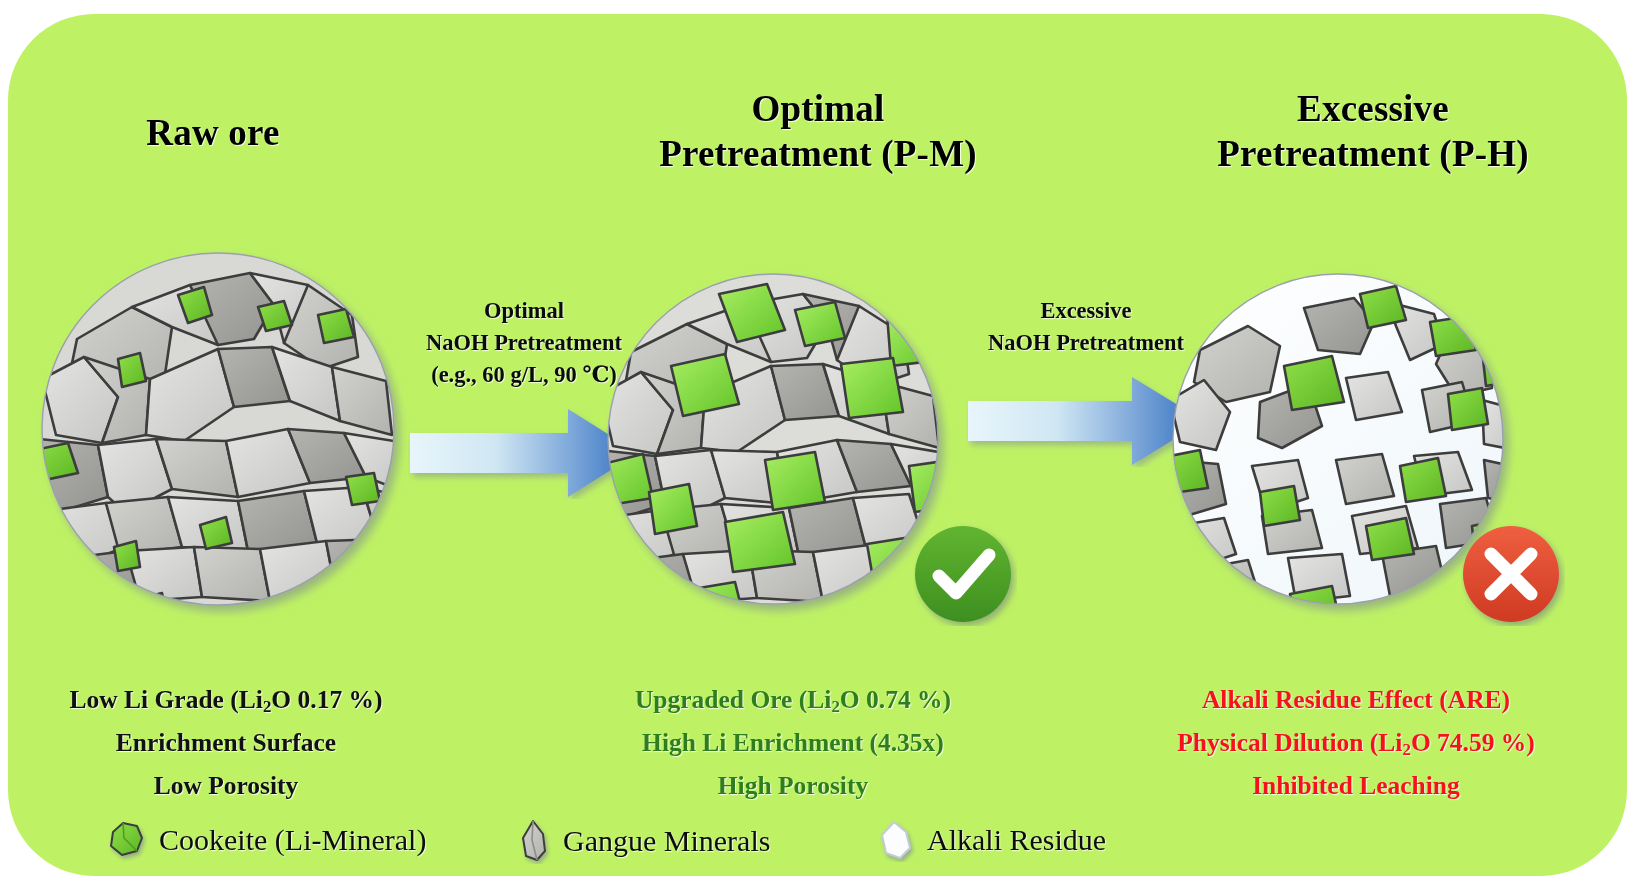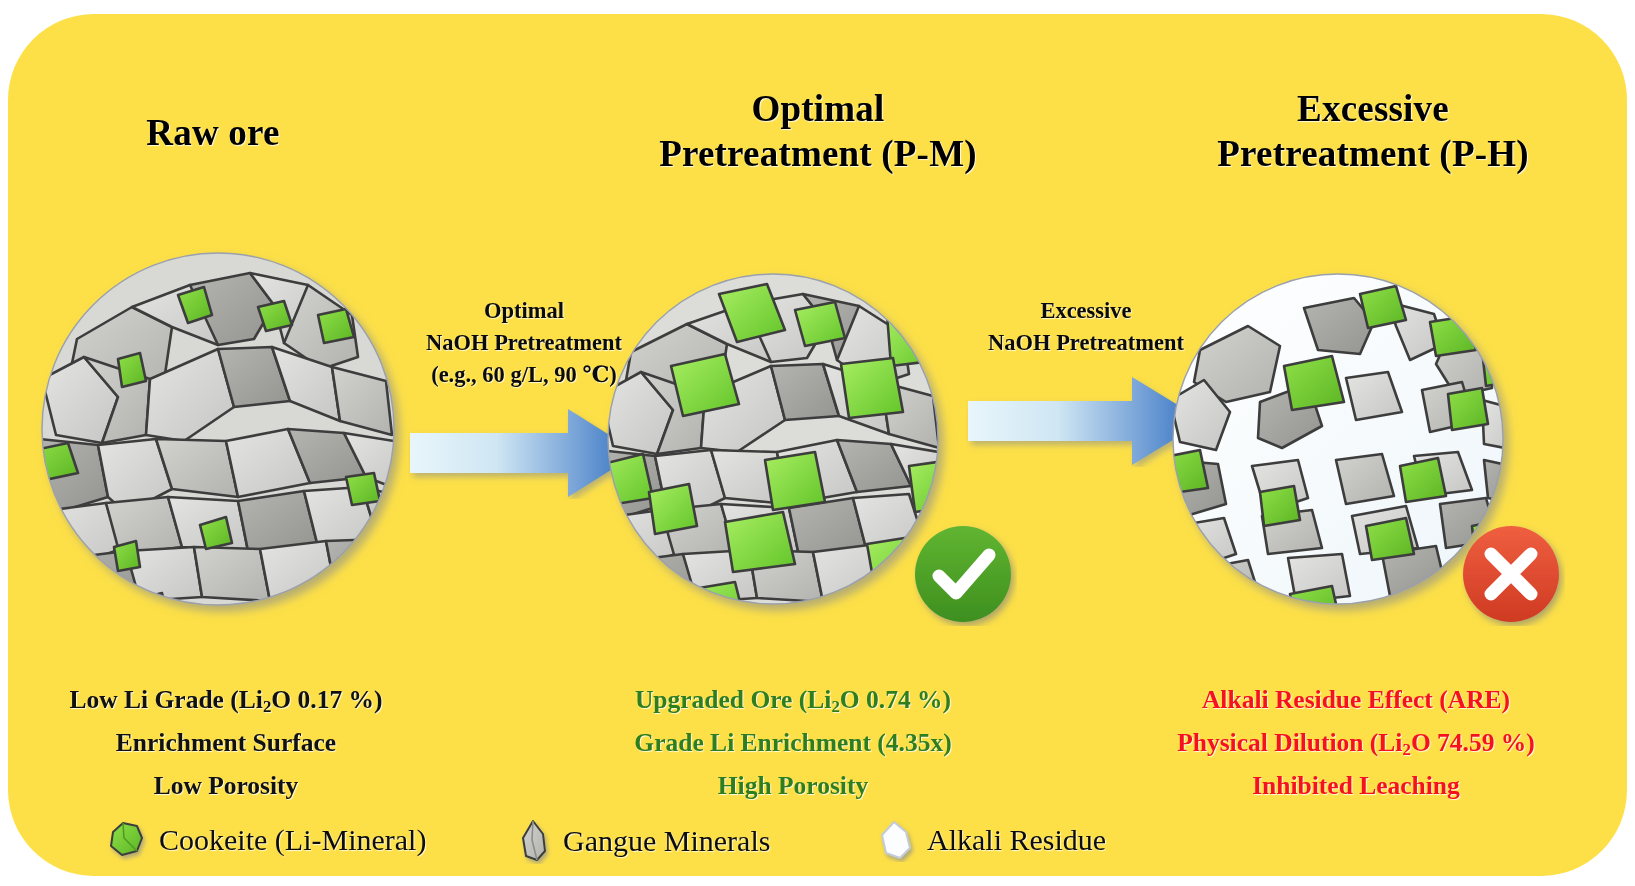--- a/index.html
+++ b/index.html
@@ -2,21 +2,21 @@
 <html><head>
 <meta charset="utf-8">
 <title>NaOH Pretreatment Graphical Abstract</title>
 <style>
   html,body{margin:0;padding:0;background:#ffffff;}
   body{width:1635px;height:886px;overflow:hidden;
        font-family:"Liberation Serif","DejaVu Serif",serif;}
 
   #panel{
     position:absolute; left:8px; top:14px; width:1619px; height:862px;
-    background:#fde047; border-radius:86px;
+    background:#bef264; border-radius:86px;
   }
 
   
   .col-title{
     position:absolute; text-align:center; font-weight:bold; color:#000;
     line-height:1.22; letter-spacing:.2px;
     text-shadow:1px 1px 1px rgba(255,255,255,.85);
   }
   #title-raw{ left:40px; top:96px; width:330px; font-size:37px;}
   #title-opt{ left:600px; top:72px; width:420px; font-size:37px;}
@@ -340,21 +340,21 @@
       <span>Low Li Grade (Li</span><sub>2</sub><span>O 0.17 %)</span>
     </div>
     <div>Enrichment Surface</div>
     <div>Low Porosity</div>
   </div>
 
   <div class="caption" id="cap2">
     <div>
       <span>Upgraded Ore (Li</span><sub>2</sub><span>O 0.74 %)</span>
     </div>
-    <div>Grade Li Enrichment (4.35x)</div>
+    <div>High Li Enrichment (4.35x)</div>
     <div>High Porosity</div>
   </div>
 
   <div class="caption" id="cap3">
     <div>Alkali Residue Effect (ARE)</div>
     <div>
       <span>Physical Dilution (Li</span><sub>2</sub><span>O 74.59 %)</span>
     </div>
     <div>Inhibited Leaching</div>
   </div>

